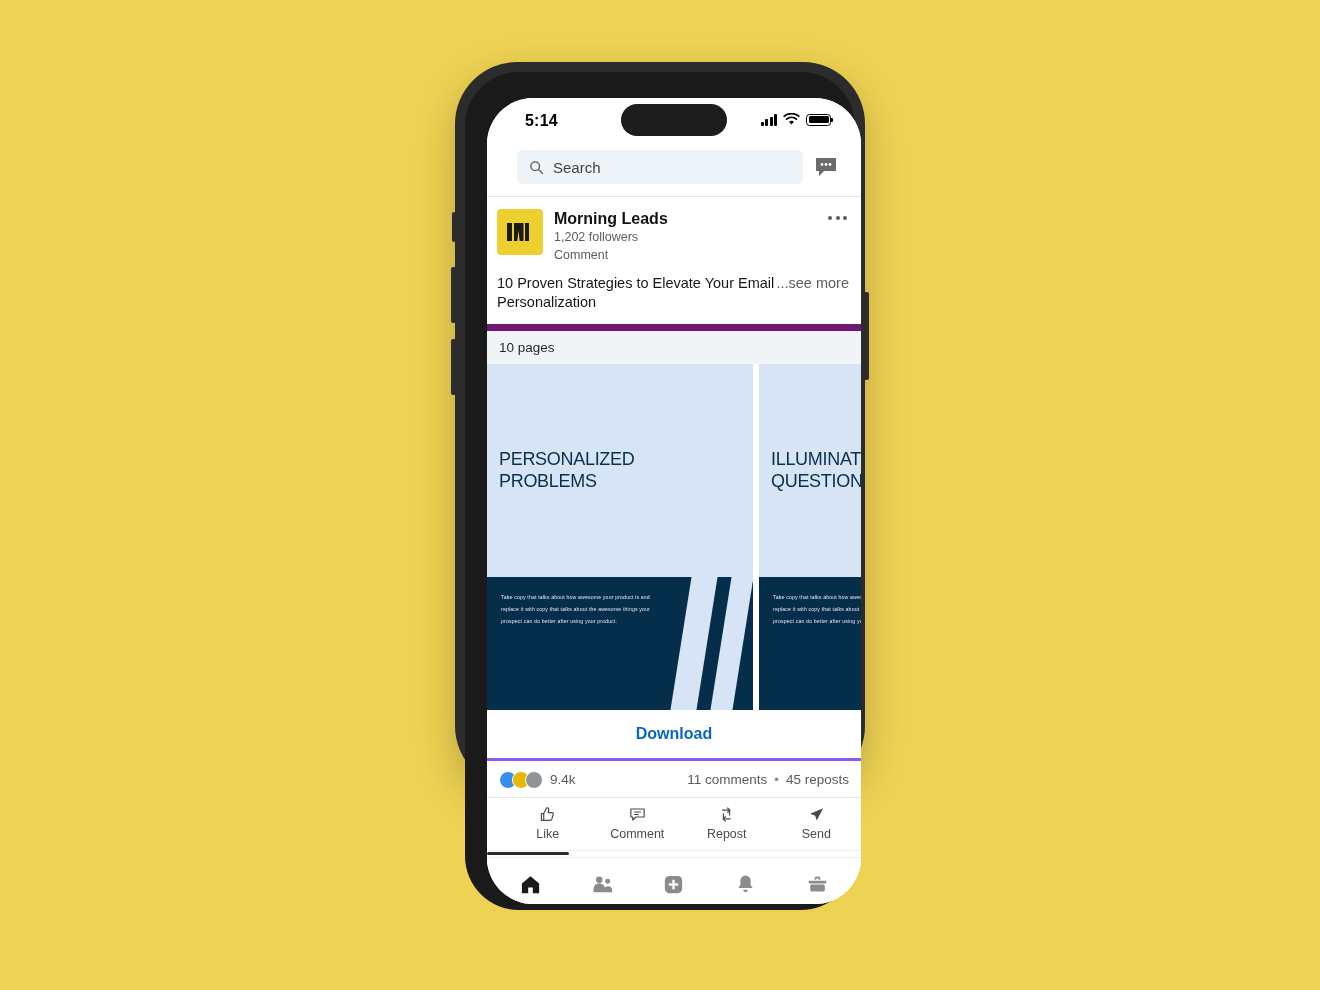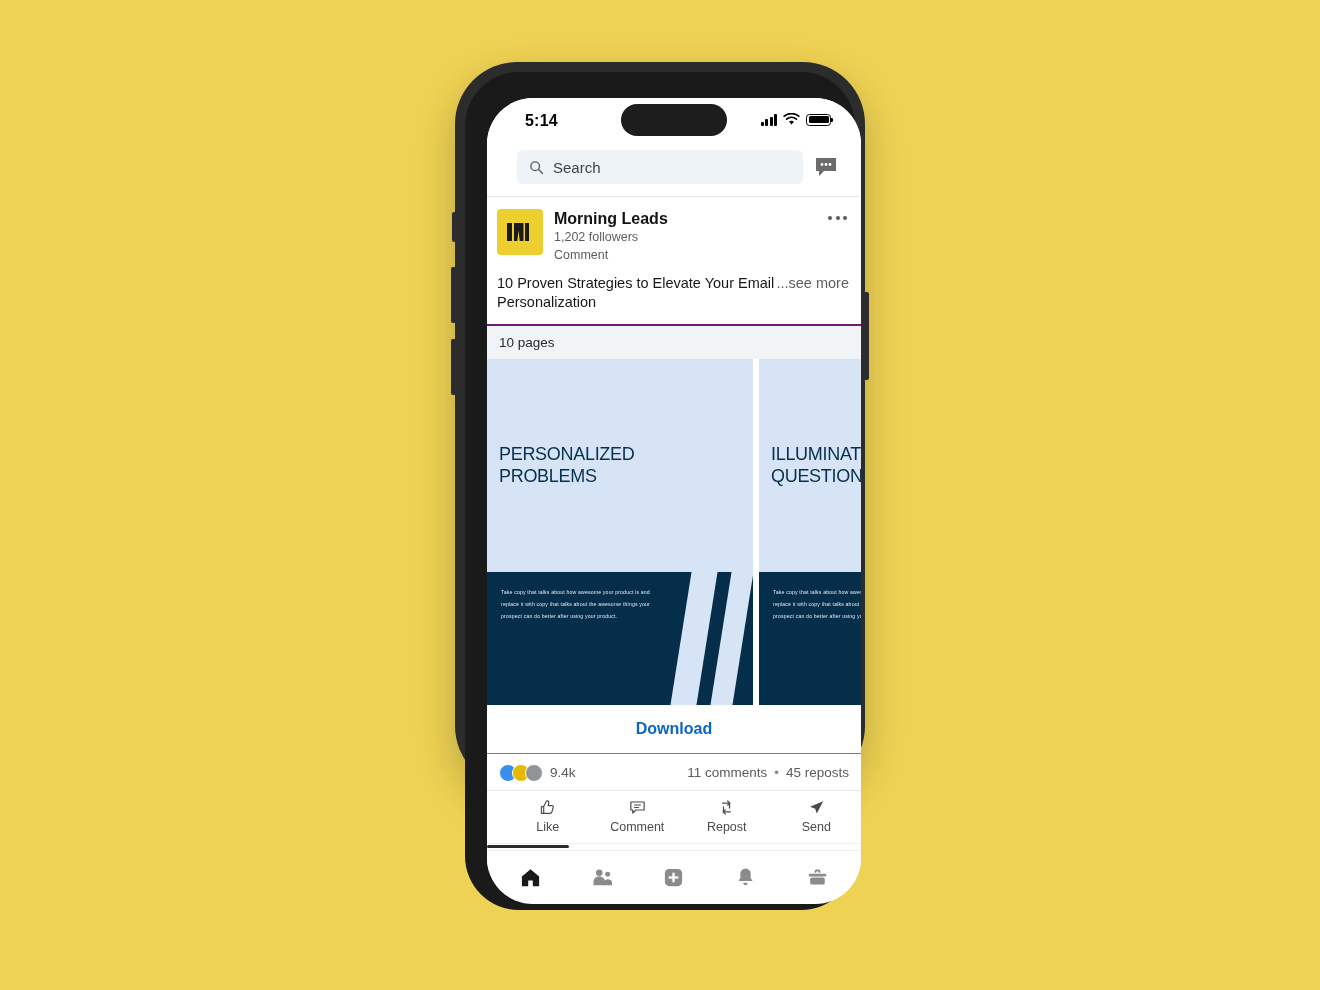--- a/index.html
+++ b/index.html
@@ -164,21 +164,21 @@
     padding: 9px 12px 11px 10px;
     font-size: 14.5px;
     color: #181818;
     line-height: 1.36;
     position: relative;
   }
   .see-more { color: #5e5e5e; float: right; }
 
   .pages-strip {
     background: #f1f4f7;
-    border-top: 2px solid #701a75;
+    border-top: 7px solid #701a75;
     padding: 9px 12px;
     font-size: 13.5px;
     color: #272727;
   }
 
   
   .carousel {
     display: flex;
     gap: 6px;
     background: #fff;
@@ -236,21 +236,21 @@
   }
 
   
   .download {
     background: #fff;
     text-align: center;
     padding: 15px 0 15px 0;
     font-size: 16px;
     font-weight: bold;
     color: #0a66c2;
-    border-bottom: 1px solid #8b5cf6;
+    border-bottom: 3px solid #8b5cf6;
   }
 
   
   .counts {
     display: flex;
     align-items: center;
     padding: 10px 12px 8px 12px;
     background: #fff;
   }
   .reacts { display:flex; align-items:center; }

